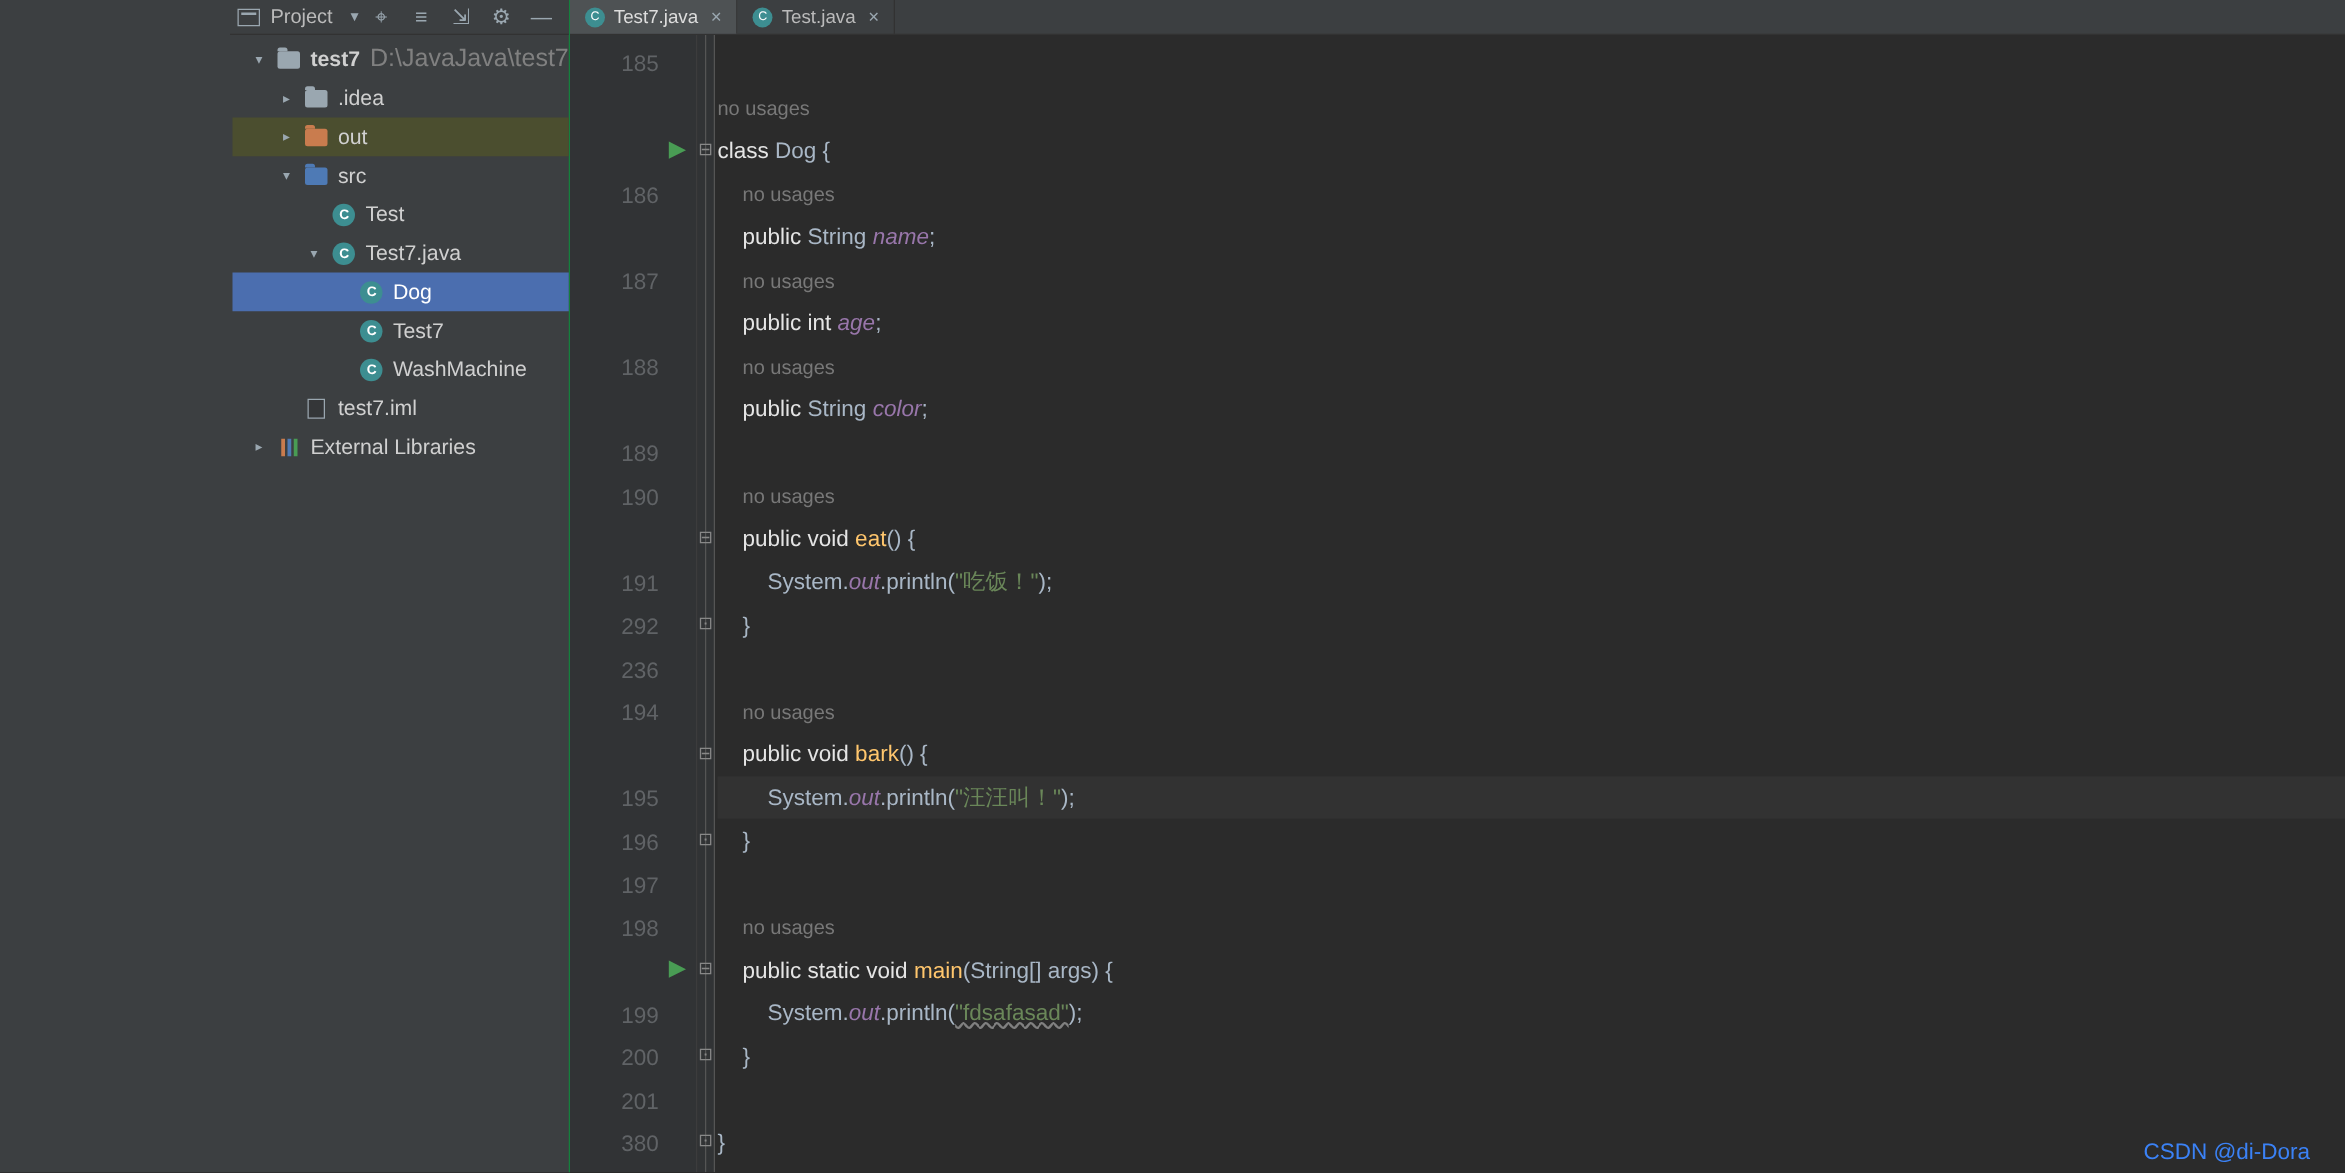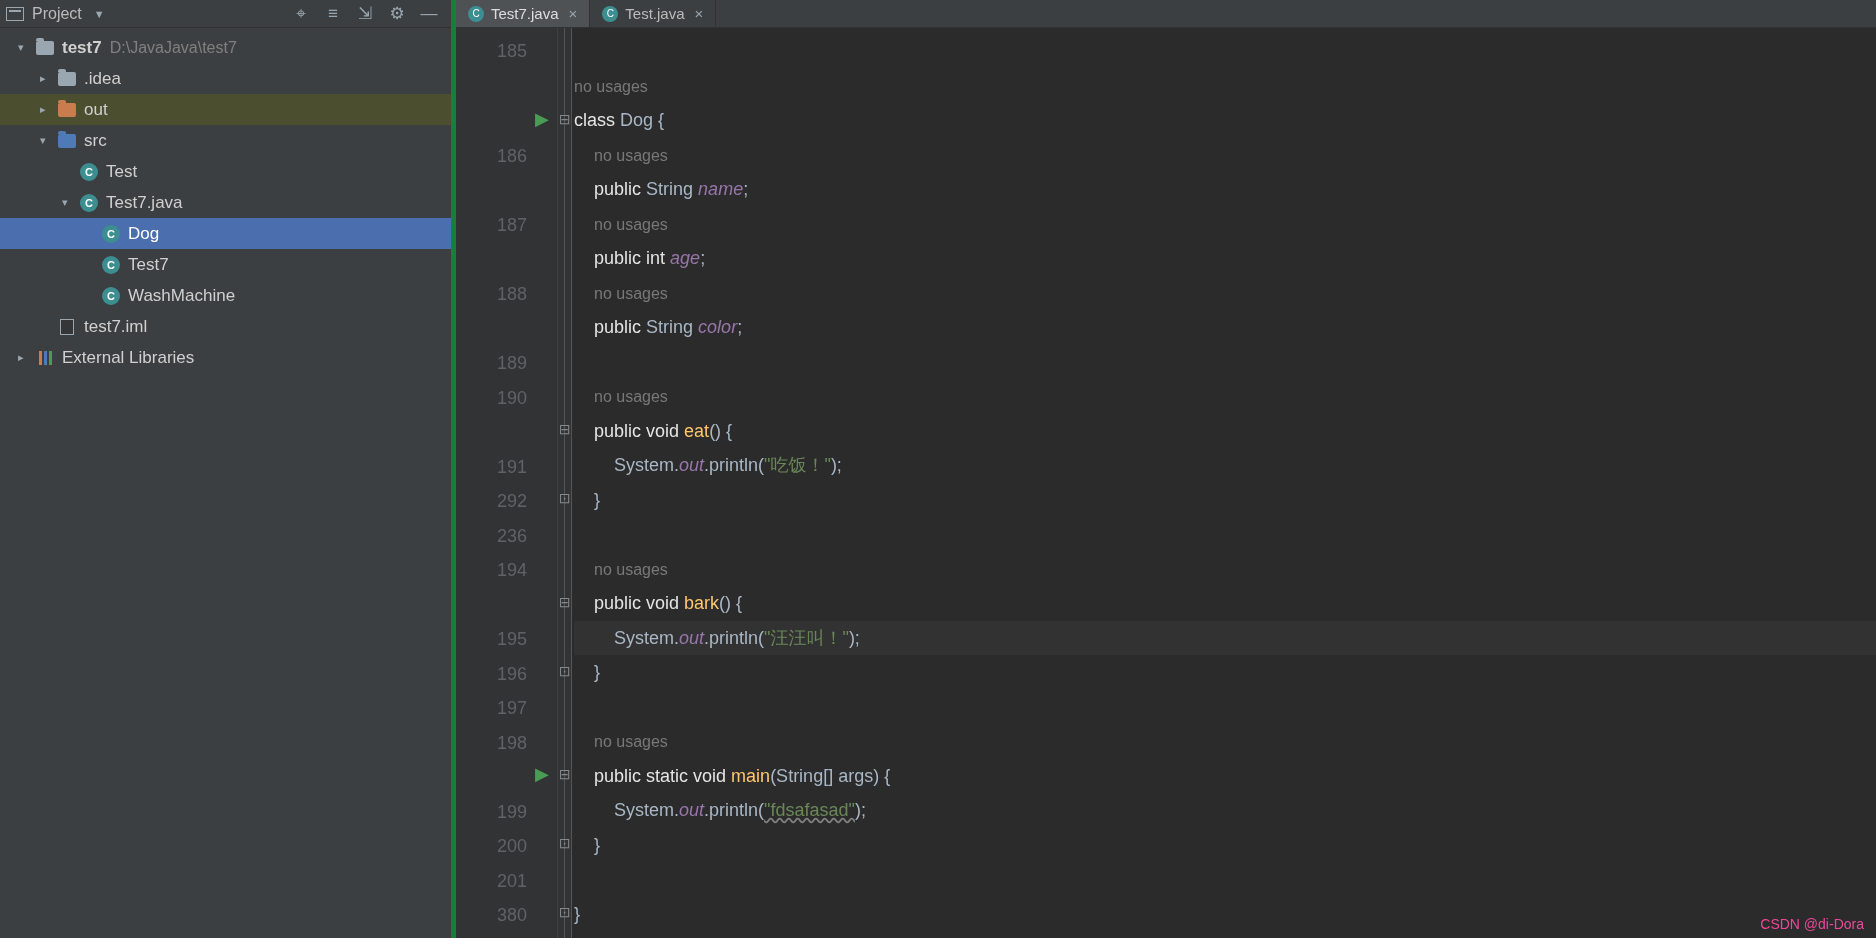--- a/index.html
+++ b/index.html
@@ -1,18 +1,18 @@
 <!DOCTYPE html>
 <html><head>
 <meta charset="utf-8">
 <style>
 * { margin:0; padding:0; box-sizing:border-box; font-family: "Segoe UI", Arial, sans-serif; }
 body { background:#2b2b2b; color:#bbbbbb; width:1876px; height:938px; overflow:hidden; position:relative; }
 .app { display:flex; height:100%; }
-.sidebar { width:456px; background:#3c3f41; display:flex; flex-direction:column; border-right:5px solid #15803d;}
+.sidebar { width:456px; background:#3c3f41; display:flex; flex-direction:column; border-right:1px solid #15803d;align-items:flex-end;}
 .sidebar-header { height:28px; background:#3c3f41; display:flex; align-items:center; padding:0 6px; border-bottom:1px solid #323232;}
 .proj-icon { width:18px; height:14px; border:1px solid #9aa7b0; margin-right:8px; position:relative;}
 .proj-icon::after{content:"";position:absolute;top:2px;left:2px;right:2px;height:2px;background:#9aa7b0;}
 .sidebar-title { color:#bbbbbb; font-size:16px; margin-right:10px;}
 .sidebar-header .chev { color:#9aa7b0; font-size:11px; margin-left:2px;}
 .sidebar-header .spacer{flex:1;}
 .sidebar-header .hicon { width:22px; height:22px; margin:0 5px; display:flex; align-items:center; justify-content:center; color:#9aa7b0; font-size:17px; cursor:pointer;}
 .tree { padding-top:4px; font-size:17px; }
 .tree-row { display:flex; align-items:center; height:31px; padding-left:18px; cursor:pointer; white-space:nowrap;}
 .tree-row.depth1{padding-left:40px;}
@@ -31,21 +31,21 @@
 .folder.blue::before{background:#4e7ab5;}
 .ccircle { width:18px; height:18px; border-radius:50%; background:#3d8e91; color:#fff; font-size:11px; display:flex; align-items:center; justify-content:center; font-weight:bold;}
 .lib-icon{display:flex;gap:2px;}
 .lib-icon span{width:3px;height:14px;background:#c97c4e;}
 .lib-icon span:nth-child(2){background:#4e7ab5;}
 .lib-icon span:nth-child(3){background:#499c54;}
 .scr-icon{width:16px;height:16px;border:1px solid #9aa7b0;border-radius:2px;position:relative;}
 .scr-icon::after{content:"";position:absolute;bottom:-2px;right:-2px;width:8px;height:8px;border-radius:50%;background:#3d8e91;}
 .file-icon{width:14px;height:16px;border:1px solid #9aa7b0;background:#343638;position:relative;}
 .tlabel { color:#d0d0d0;}
-.tpath { color:#808080; margin-left:8px; font-size:16px;}
+.tpath { color:#808080; margin-left:8px; font-size:20px;}
 .tbold { font-weight:bold;}
 
 .editor-area { flex:1; display:flex; flex-direction:column; background:#2b2b2b; overflow:hidden;}
 .tabs { height:28px; background:#3c3f41; display:flex; align-items:stretch; border-bottom:1px solid #323232;}
 .tab { display:flex; align-items:center; padding:0 12px; font-size:15px; color:#bbbbbb; cursor:pointer; gap:7px; border-right:1px solid #323232;}
 .tab.active { background:#4e5254; color:#dddddd;}
 .tab .jicon{ width:16px; height:16px; border-radius:50%; background:#3d8e91; color:#fff; font-size:10px; display:flex; align-items:center; justify-content:center;}
 .tab .close { color:#9aa7b0; font-size:15px; margin-left:3px;}
 .editor { flex:1; display:flex; font-family: "JetBrains Mono","Consolas",monospace; font-size:18px; overflow:hidden; position:relative;}
 .gutter { width:102px; background:#313335; color:#606366; text-align:right; padding:6px 30px 6px 0; line-height:34.5px; border-right:1px solid #404040; position:relative;}
@@ -57,21 +57,21 @@
 .code { flex:1; padding:6px 0 6px 2px; line-height:34.5px; white-space:pre; color:#a9b7c6; position:relative;}
 .code .line{ height:34.5px; padding-left:0;}
 .code .hl196 { background:#323232;}
 .kw { color:#e5e5e5;}
 .str { color:#6a8759;}
 .strw { color:#6a8759; text-decoration: underline wavy #808080;}
 .ital { color:#9876aa; font-style:italic;}
 .fn { color:#ffc66d;}
 .type { color:#a9b7c6;}
 .hint { color:#787878; font-size:16px;}
-.watermark{ position:absolute; bottom:6px; right:12px; color:#ec4899; font-size:14px;}
+.watermark{ position:absolute; bottom:6px; right:28px; color:#3b82f6; font-size:18px;}
 </style>
 </head>
 <body>
 
 <div class="app">
   <div class="sidebar">
     <div class="sidebar-header">
       <span class="proj-icon"></span>
       <span class="sidebar-title">Project</span>
       <span class="chev">▼</span>

